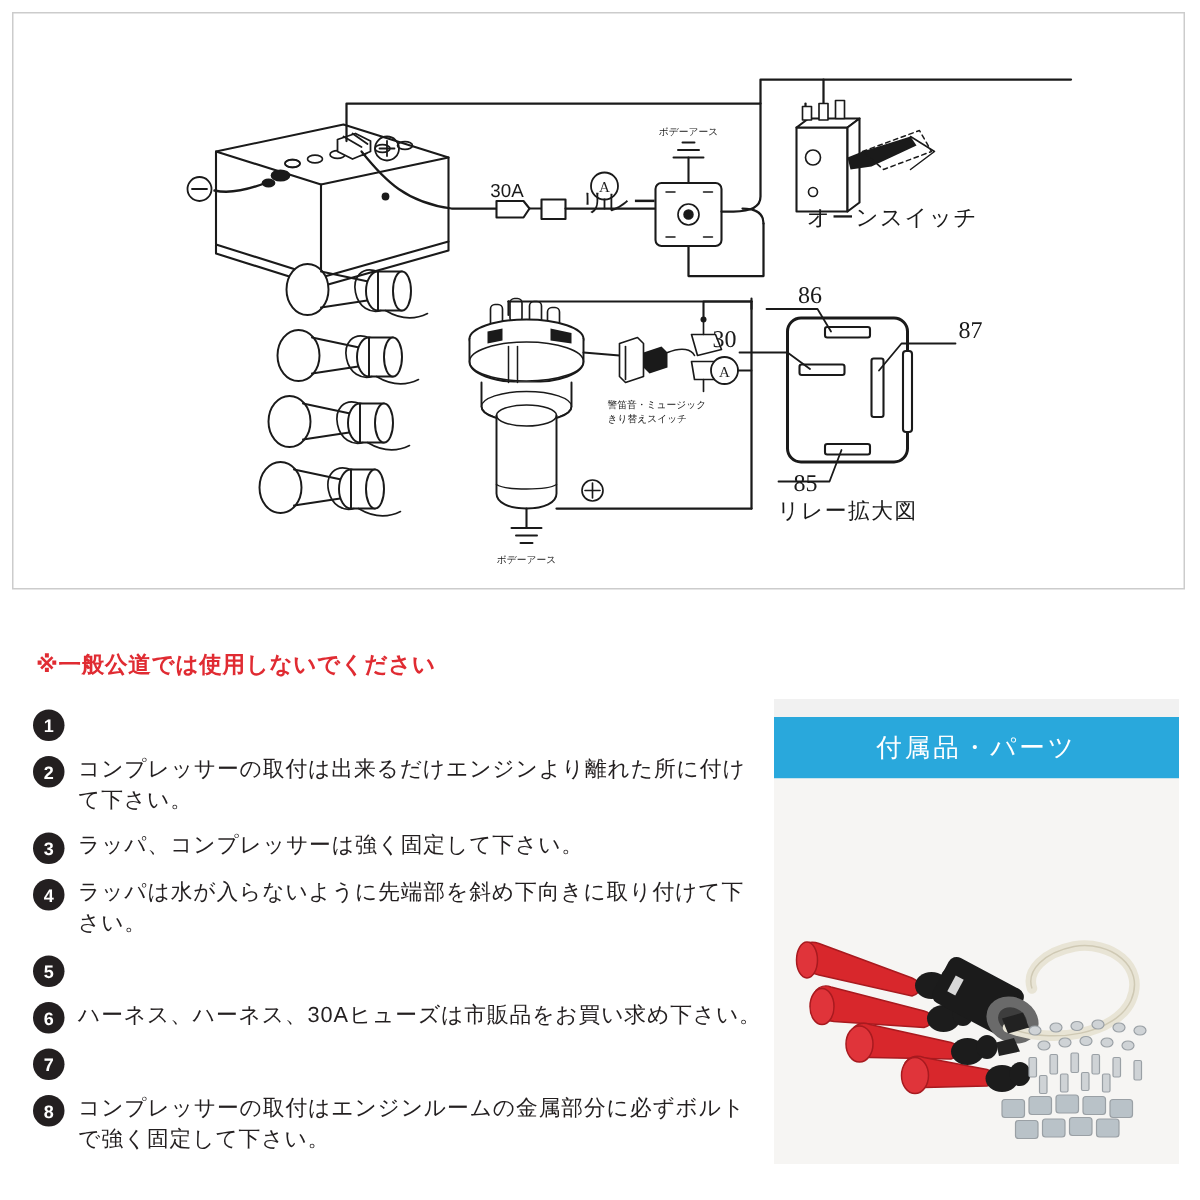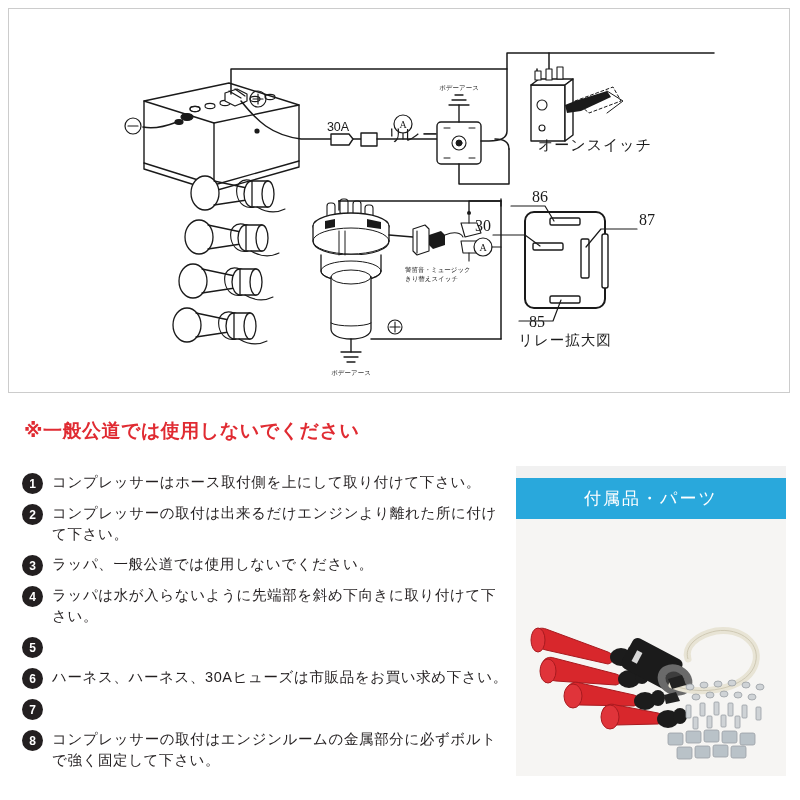--- a/index.html
+++ b/index.html
@@ -13,22 +13,22 @@
 
   
   #diagram-panel{
     position:absolute;left:8px;top:8px;width:782px;height:385px;
     background:#ffffff;border:1px solid #cccccc;box-sizing:border-box;
   }
   #diagram-svg{position:absolute;left:0;top:0;width:782px;height:383px;}
 
   
   #notice-heading{
-    position:absolute;left:24px;top:418px;
-    font-size:19px;font-weight:bold;color:#e02b32;
+    position:absolute;left:24px;top:434px;
+    font-size:15px;font-weight:bold;color:#e02b32;
     letter-spacing:.5px;white-space:nowrap;
   }
 
   
   #instruction-list{
     position:absolute;left:22px;top:472px;width:486px;
   }
   .inst-item{display:flex;align-items:flex-start;margin-bottom:9px;}
   .inst-num{
     flex:0 0 auto;width:21px;height:21px;border-radius:50%;
@@ -302,29 +302,28 @@
       <text x="556" y="336" font-size="14.5" text-anchor="middle" letter-spacing="1">リレー拡大図</text>
     </g>
   </svg>
 </div>
 
 <div id="notice-heading">※一般公道では使用しないでください</div>
 
 <div id="instruction-list">
   <div class="inst-item">
     <div class="inst-num">1</div>
-    <div class="inst-text">コンプレッサーはホース取付側を上にして取り付けて下さい。</div>
   </div>
   <div class="inst-item">
     <div class="inst-num">2</div>
     <div class="inst-text">コンプレッサーの取付は出来るだけエンジンより離れた所に付けて下さい。</div>
   </div>
   <div class="inst-item">
     <div class="inst-num">3</div>
-    <div class="inst-text">ラッパ、一般公道では使用しないでください。</div>
+    <div class="inst-text">ラッパ、コンプレッサーは強く固定して下さい。</div>
   </div>
   <div class="inst-item">
     <div class="inst-num">4</div>
     <div class="inst-text">ラッパは水が入らないように先端部を斜め下向きに取り付けて下さい。</div>
   </div>
   <div class="inst-item">
     <div class="inst-num">5</div>
   </div>
   <div class="inst-item">
     <div class="inst-num">6</div>

